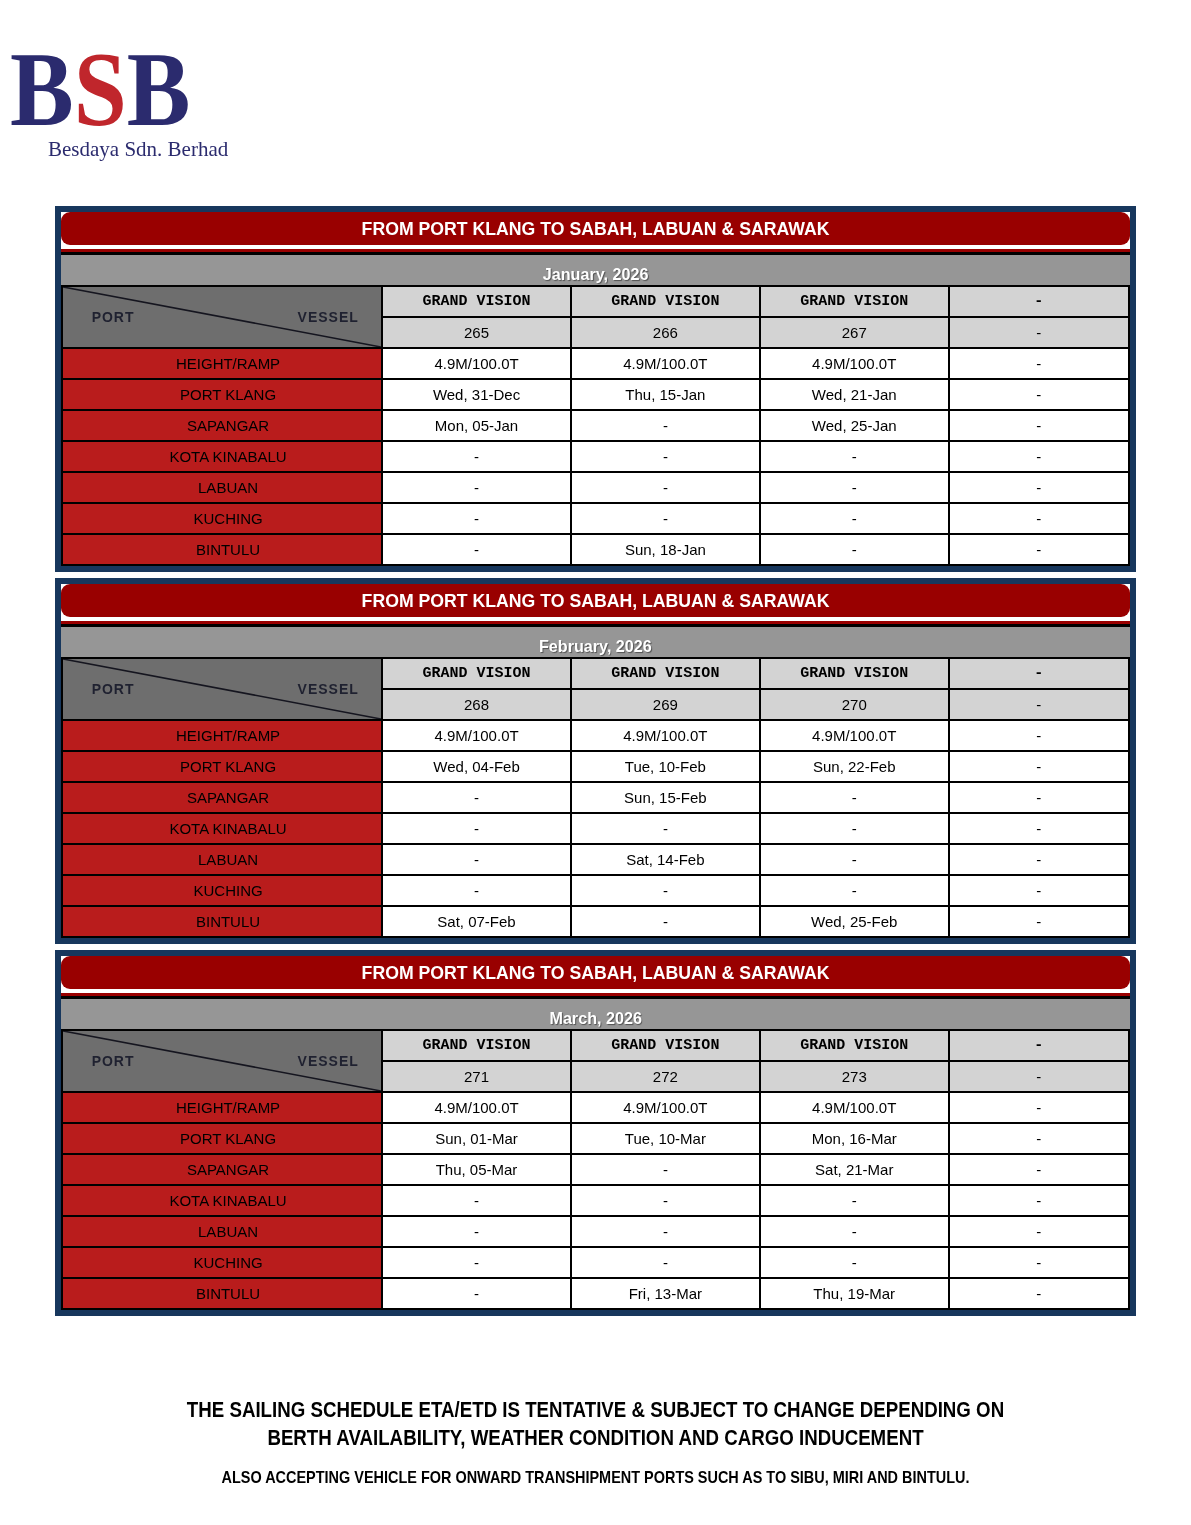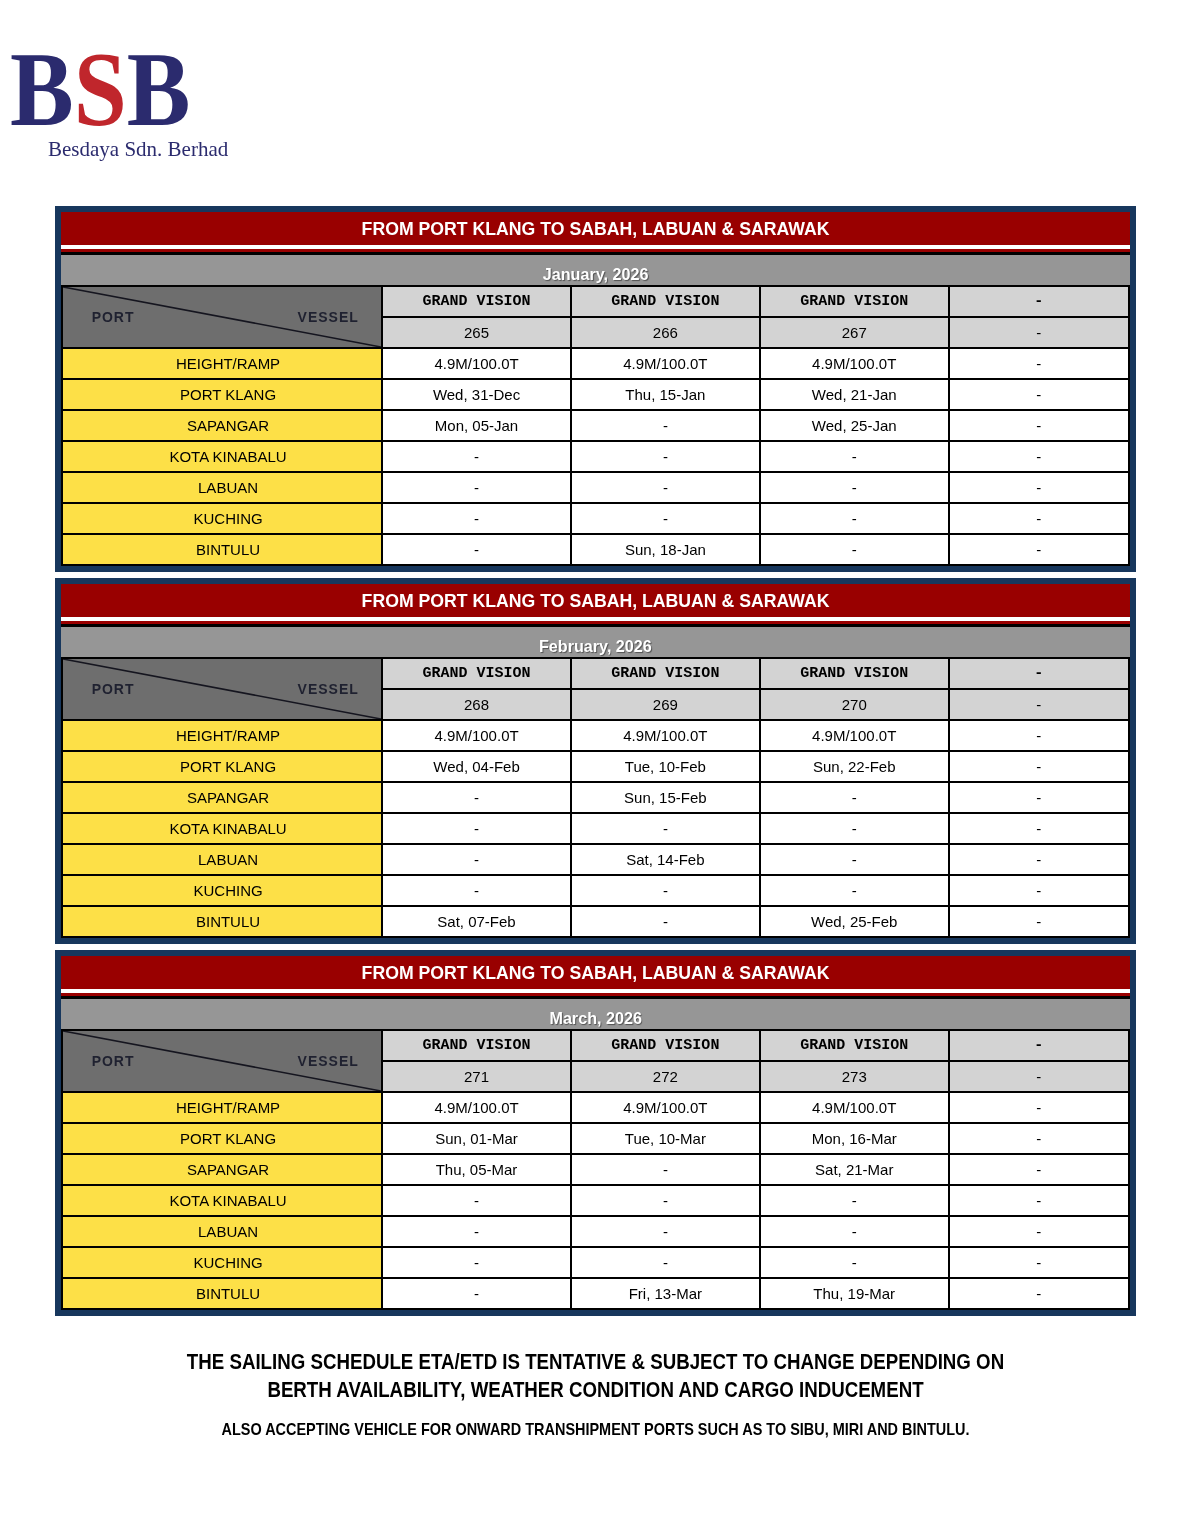--- a/index.html
+++ b/index.html
@@ -39,20 +39,21 @@
   .sched{
     border:6px solid var(--navy);
     background:#fff;
     margin-bottom:6px;
   }
   .bar-title{
     height:33px;background:var(--red);
     display:flex;align-items:center;justify-content:center;
     color:#fff;font-weight:bold;font-size:19px;
     white-space:nowrap;
+    border-radius:9px;
   }
   .bar-title .condensed{display:inline-block;transform:scaleX(0.93);transform-origin:50% 50%;}
   .sep-white{height:4px;background:#fff;}
   .sep-red{height:3px;background:var(--red);}
   .bar-month{
     height:33px;background:var(--gray-month);
     border-top:3px solid #000;
     display:flex;align-items:flex-end;justify-content:center;
     color:#fff;font-weight:bold;font-size:17px;
     text-shadow:1px 1px 1px rgba(0,0,0,0.45);
@@ -80,24 +81,24 @@
   .pv-label{
     position:absolute;top:50%;transform:translateY(-50%);
     font-weight:bold;font-size:14px;letter-spacing:1px;
     color:#1f2130;
     text-align:center;
   }
   .pv-port{left:9%;}
   .pv-vessel{right:7%;}
   td.hdr{background:var(--gray-light);font-weight:bold;height:32px;font-family:Liberation Mono, monospace;}
   td.voy{background:var(--gray-light);height:32px;}
-  td.rowlabel{background:#fde047;padding-left:12px;}
+  td.rowlabel{background:#b91c1c;padding-left:12px;}
   td.val{background:#fff;}
   
-  .footer{margin-top:32px;text-align:center;}
+  .footer{margin-top:80px;text-align:center;}
   .disclaimer{
     font-weight:bold;font-size:22px;line-height:28px;
     transform:scaleX(0.85);transform-origin:50% 50%;
     white-space:nowrap;
   }
   .note{
     margin-top:16px;
     font-weight:bold;font-size:17px;line-height:20px;
     transform:scaleX(0.85);transform-origin:50% 50%;
     white-space:nowrap;

